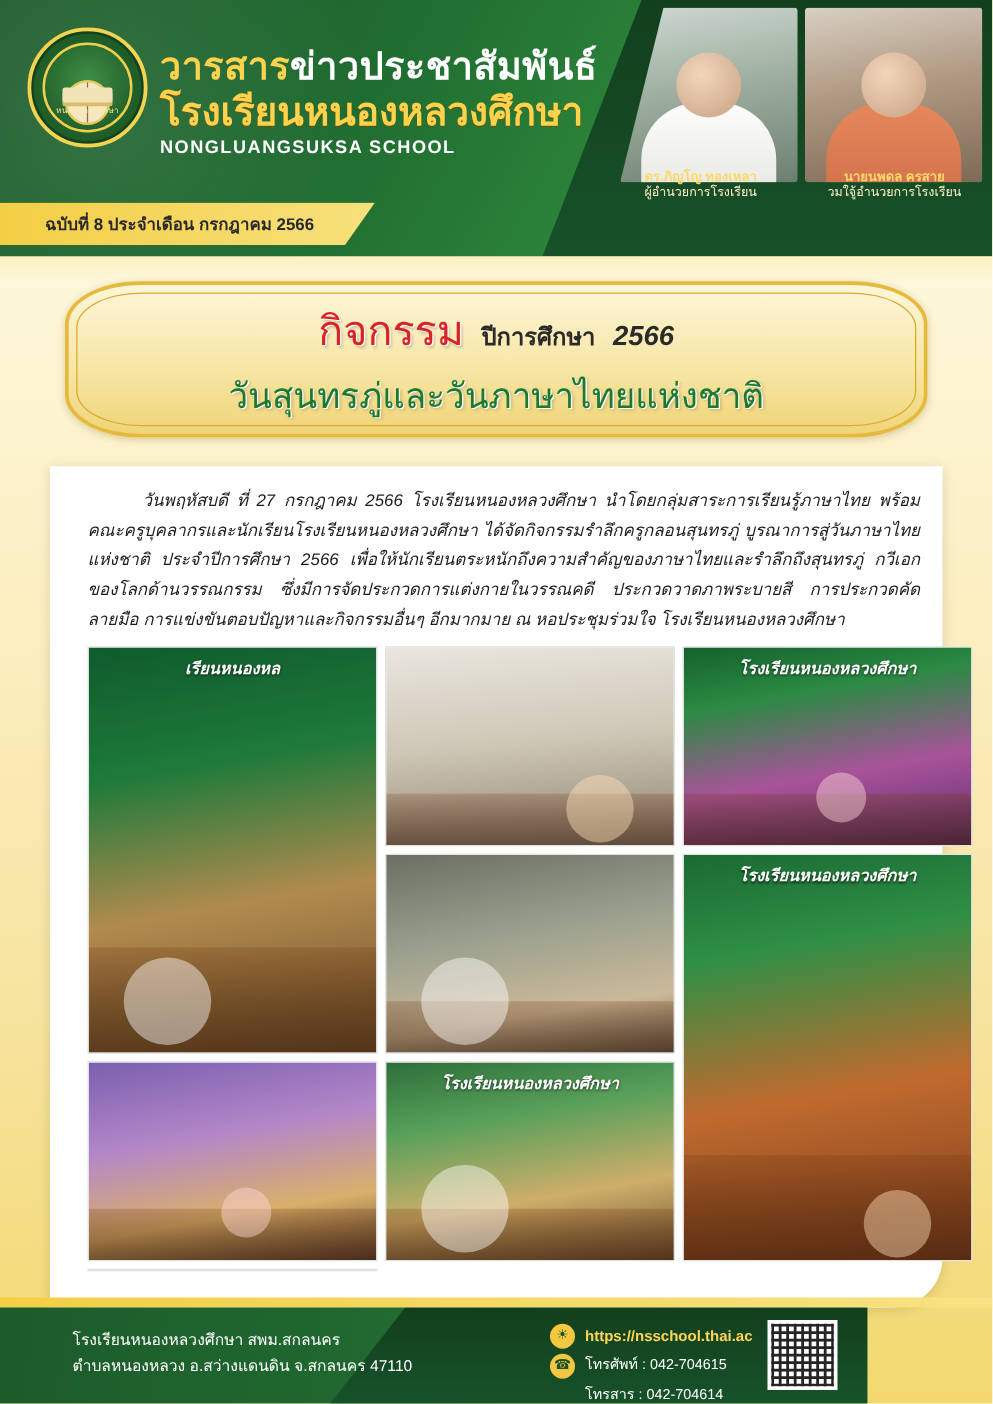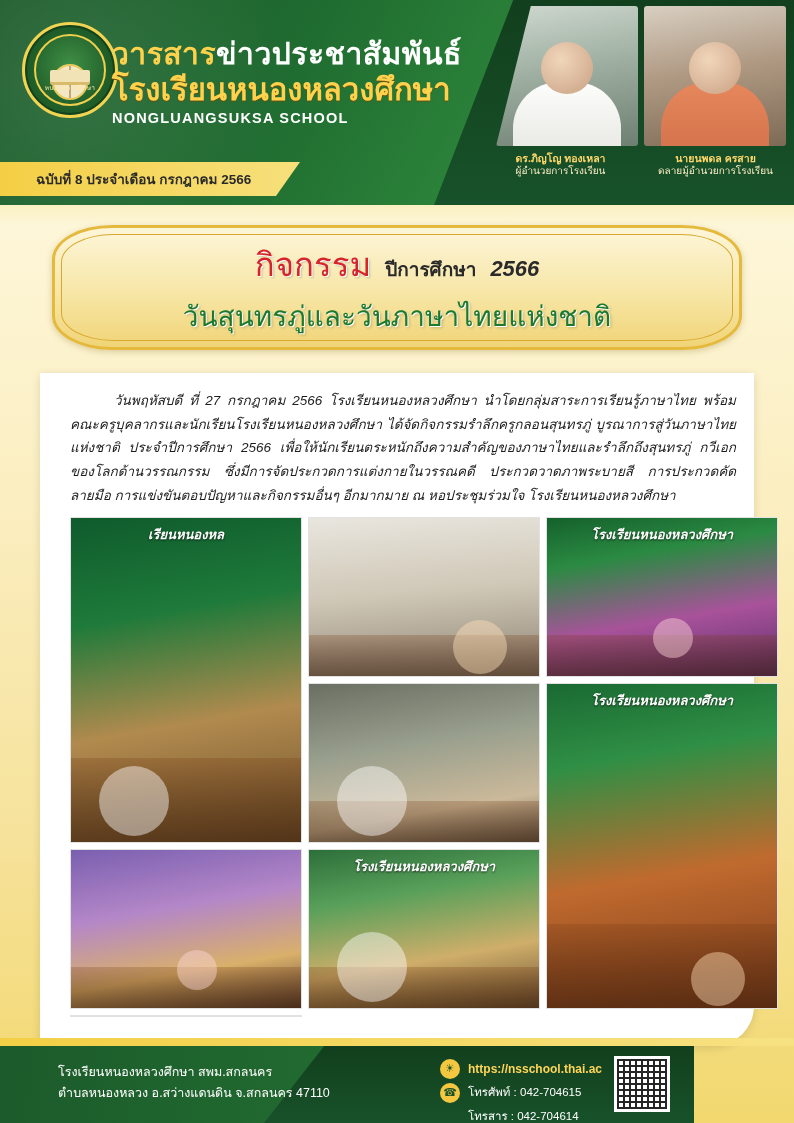--- a/index.html
+++ b/index.html
@@ -48,21 +48,21 @@
     background: radial-gradient(circle at 38% 34%, #f1d6bb, #c9a183);
   }
   .hdr-photo:before{
     content:""; position:absolute; left:50%; bottom:-12px; transform:translateX(-50%);
     width:108px; height:76px; border-radius:46px 46px 8px 8px;
   }
   .p1:before{ background: linear-gradient(180deg,#fdfdfb,#e6e7e2); }
   .p2:before{ background: linear-gradient(180deg,#e6875c,#d2714a); }
 
   .hdr-names {
-    position:absolute; right:6px; top:152px; width:300px;
+    position:absolute; right:6px; top:136px; width:300px;
     display:flex; gap:10px; text-align:center; color:#ffe9a8;
   }
   .hdr-name { flex:1; line-height:1.25; }
   .hdr-name .nm { font-size:10.5px; font-weight:bold; color:#ffd86b; }
   .hdr-name .rl { font-size:10px; color:#ffeec6; }
 
   .logo {
     position:absolute; left:22px; top:22px; width:96px; height:96px;
     border-radius:50%;
     background: radial-gradient(circle at 50% 50%, #2f7b38 0%, #1d5a27 70%, #123d1b 100%);
@@ -90,21 +90,21 @@
   .logo .book {
     position:absolute; left:50%; bottom:22px; transform:translateX(-50%);
     width:40px; height:12px; background:#f2e3b6; border-radius:2px;
     box-shadow:0 3px 0 #d9bb6c;
   }
   .logo .ribbon {
     position:absolute; left:0; right:0; bottom:11px; text-align:center;
     font-size:6.5px; color:#ffe9a8; letter-spacing:.3px;
   }
 
-  .title-block { position:absolute; left:112px; top:38px; }
+  .title-block { position:absolute; left:128px; top:38px; }
   .t-line1 { font-size:30px; font-weight:bold; color:#ffffff; letter-spacing:.5px; line-height:1.05; }
   .t-line1 .gold { color:#ffd24d; }
   .t-line2 { font-size:31px; font-weight:bold; color:#ffd24d; line-height:1.15; margin-top:2px;
              text-shadow:0 1px 0 #6d4f06; }
   .t-line3 { font-size:14.5px; font-weight:bold; color:#ffffff; letter-spacing:1.2px; margin-top:3px; }
 
   .issue-badge {
     position:absolute; left:0; top:162px; min-width:300px; height:34px;
     display:flex; align-items:center; padding-left:36px; padding-right:26px;
     background: linear-gradient(90deg,#f4cf45, #f7e07c);
@@ -237,21 +237,21 @@
       <div class="hdr-photo p2"></div>
     </div>
 
     <div class="hdr-names">
       <div class="hdr-name">
         <div class="nm">ดร.ภิญโญ ทองเหลา</div>
         <div class="rl">ผู้อำนวยการโรงเรียน</div>
       </div>
       <div class="hdr-name">
         <div class="nm">นายนพดล ครสาย</div>
-        <div class="rl">ดลายมู้อำนวยการโรงเรียน</div>
+        <div class="rl">วมใจู้อำนวยการโรงเรียน</div>
       </div>
     </div>
 
     <div class="logo">
       <div class="inner">
         <div class="globe"></div>
         <div class="book"></div>
         <div class="ribbon">หนองหลวงศึกษา</div>
       </div>
     </div>

